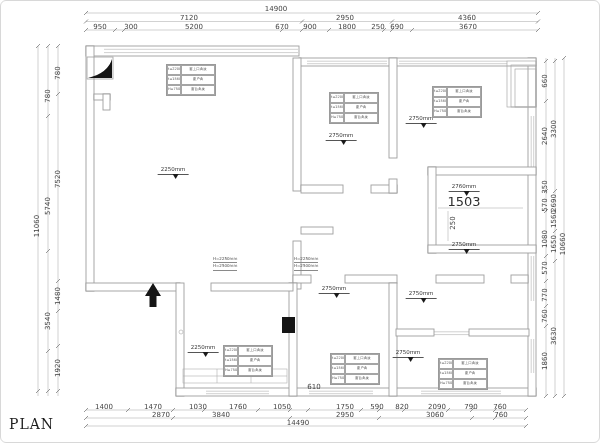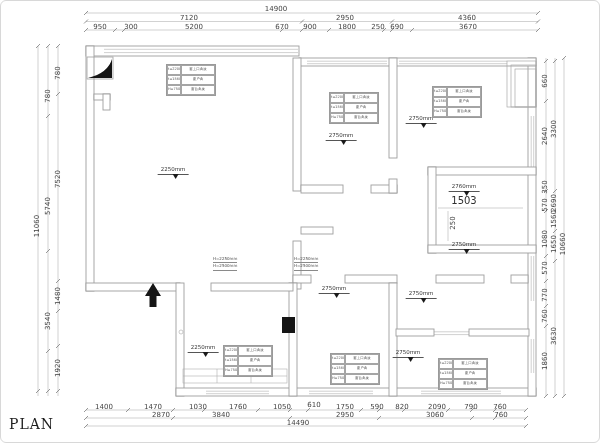--- a/index.html
+++ b/index.html
@@ -4,21 +4,21 @@
 <style>
   html,body{margin:0;padding:0;background:#ffffff;}
   .stage{position:relative;width:600px;height:443px;background:#ffffff;overflow:hidden;
          border:1px solid #d8d8d8;border-radius:6px;box-sizing:border-box;
          font-family:"DejaVu Sans",sans-serif;}
   svg.draw{position:absolute;left:0;top:0;}
   .overlay{position:absolute;left:0;top:0;width:476px;height:443px;}
   .dim{position:absolute;font-size:7px;color:#3f3f3f;white-space:nowrap;
        transform:translate(-50%,-50%);line-height:1;}
   .dim.rot{transform:translate(-50%,-50%) rotate(-90deg);}
-  .dim.big{font-size:10px;color:#2e2e2e;}
+  .dim.big{font-size:13px;color:#2e2e2e;}
   .marker{position:absolute;transform:translate(-50%,0);font-size:5.5px;color:#333;
           border-bottom:0.8px solid #555;padding:0 3px 1px 3px;line-height:1;white-space:nowrap;}
   .marker::after{content:"";position:absolute;left:58%;top:100%;margin-left:-3px;
           border:3.5px solid transparent;border-top:5px solid #1a1a1a;}
   .rtable{position:absolute;display:grid;grid-template-columns:14px 34px;
           border:0.6px solid #9a9a9a;background:#fff;}
   .rtable div{border:0.4px solid #a5a5a5;font-size:3.5px;color:#555;line-height:1;
           height:8px;display:flex;align-items:center;justify-content:center;
           white-space:nowrap;overflow:hidden;}
   .bnote{position:absolute;font-size:4px;color:#4a4a4a;line-height:1.6;white-space:nowrap;}
@@ -188,21 +188,21 @@
       <div class="dim" style="left: 309px; top: 26px;">900</div>
       <div class="dim" style="left: 346px; top: 26px;">1800</div>
       <div class="dim" style="left: 377px; top: 26px;">250</div>
       <div class="dim" style="left: 396px; top: 26px;">690</div>
       <div class="dim" style="left: 467px; top: 26px;">3670</div>
       <div class="dim" style="left: 103px; top: 406px;">1400</div>
       <div class="dim" style="left: 152px; top: 406px;">1470</div>
       <div class="dim" style="left: 197px; top: 406px;">1030</div>
       <div class="dim" style="left: 237px; top: 406px;">1760</div>
       <div class="dim" style="left: 281px; top: 406px;">1050</div>
-      <div class="dim" style="left: 313px; top: 404px; text-align: center;">610</div>
+      <div class="dim" style="left: 313px; top: 386px; text-align: center;">610</div>
       <div class="dim" style="left: 344px; top: 406px;">1750</div>
       <div class="dim" style="left: 376px; top: 406px;">590</div>
       <div class="dim" style="left: 401px; top: 406px;">820</div>
       <div class="dim" style="left: 436px; top: 406px;">2090</div>
       <div class="dim" style="left: 470px; top: 406px;">790</div>
       <div class="dim" style="left: 499px; top: 406px;">760</div>
       <div class="dim" style="left: 128px; top: 414px; margin-left: 32px;">2870</div>
       <div class="dim" style="left: 220px; top: 414px;">3840</div>
       <div class="dim" style="left: 344px; top: 414px;">2950</div>
       <div class="dim" style="left: 434px; top: 414px;">3060</div>

